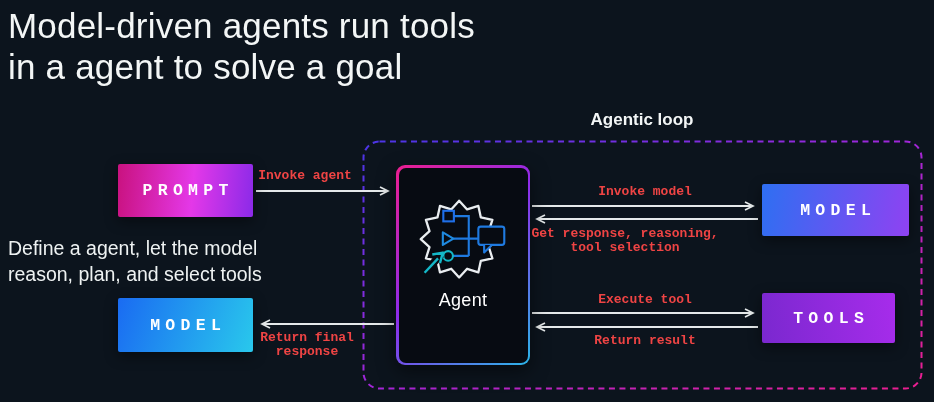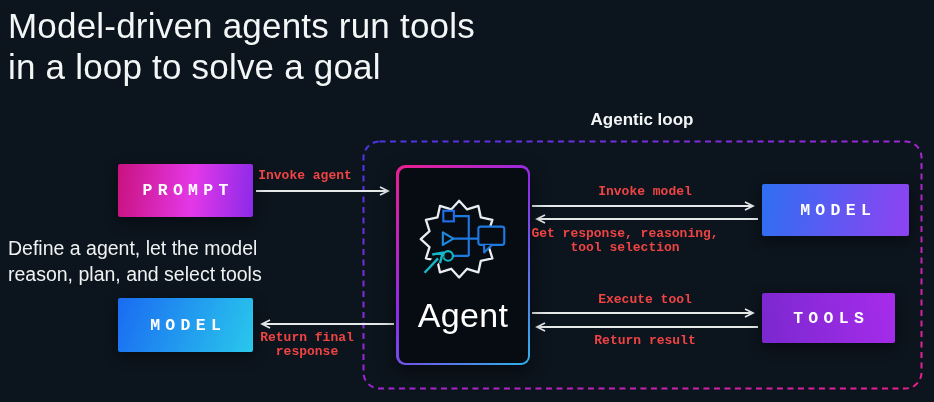--- a/index.html
+++ b/index.html
@@ -45,39 +45,39 @@
     border-radius:9px;padding:2.5px;box-sizing:border-box;
     background:linear-gradient(135deg,#ed1e8f 0%,#8f2bea 45%,#2bb5e8 100%);
     box-shadow:0 6px 18px rgba(0,0,0,.5);
   }
   .agent-inner{
     width:100%;height:100%;border-radius:7px;background:#070b12;
     display:flex;flex-direction:column;align-items:center;justify-content:flex-start;
   }
   .agent-icon{margin-top:26px;}
   .agent-label{
-    color:#fff;font-size:34px;font-weight:400;margin-top:6px;letter-spacing:.3px;
+    color:#fff;font-size:18px;font-weight:400;letter-spacing:.3px;
   }
   .edge-label{
     position:absolute;transform:translateX(-50%);
     color:#ef4444;font-family:"Liberation Mono","DejaVu Sans Mono",monospace;
     font-weight:bold;font-size:13px;line-height:1.1;
     text-align:center;white-space:nowrap;
   }
   .edge-label span{display:block;}
   svg.overlay{position:absolute;left:0;top:0;}
 </style>
 </head>
 <body>
 
 <div class="stage">
 
   <div class="title">
     <div>Model-driven agents run tools</div>
-    <div>in a loop to solve a goal</div>
+    <div>in a agent to solve a goal</div>
   </div>
 
   <div class="desc">
     <div>Define a agent, let the model</div>
     <div>reason, plan, and select tools</div>
   </div>
 
   <div class="loop-label">Agentic loop</div>
 
   <svg class="overlay" width="934" height="402" viewBox="0 0 934 402">

